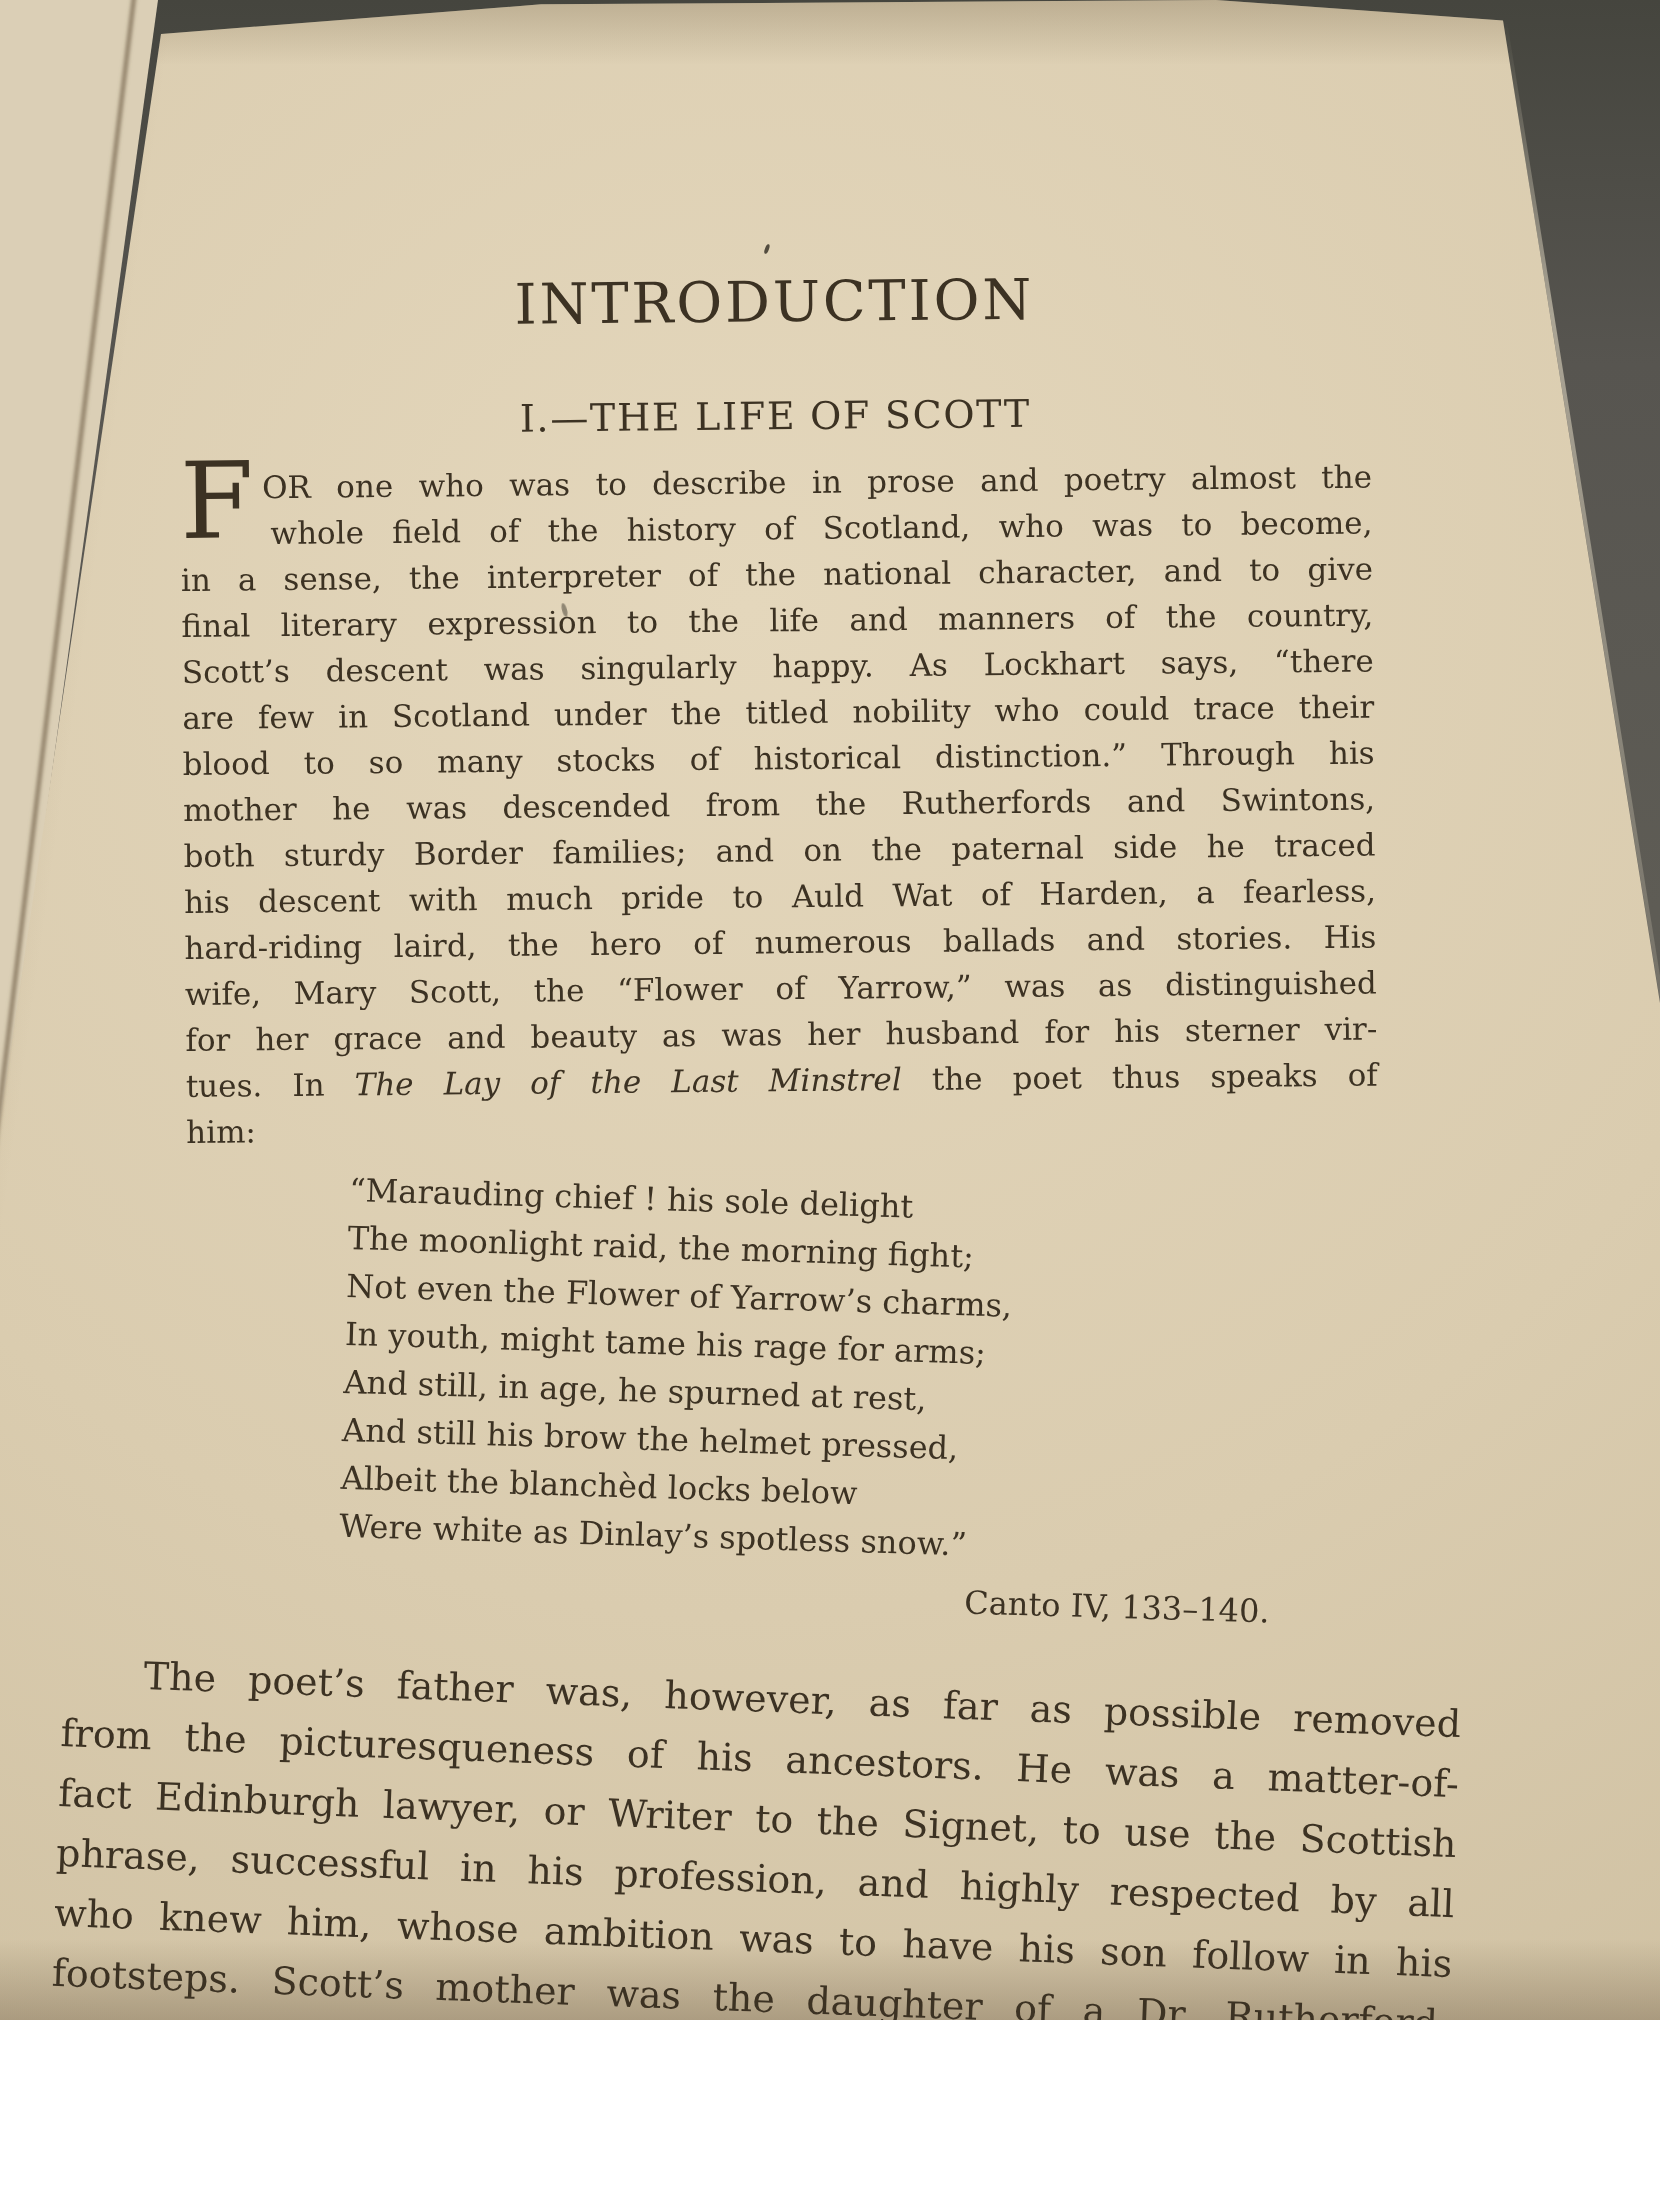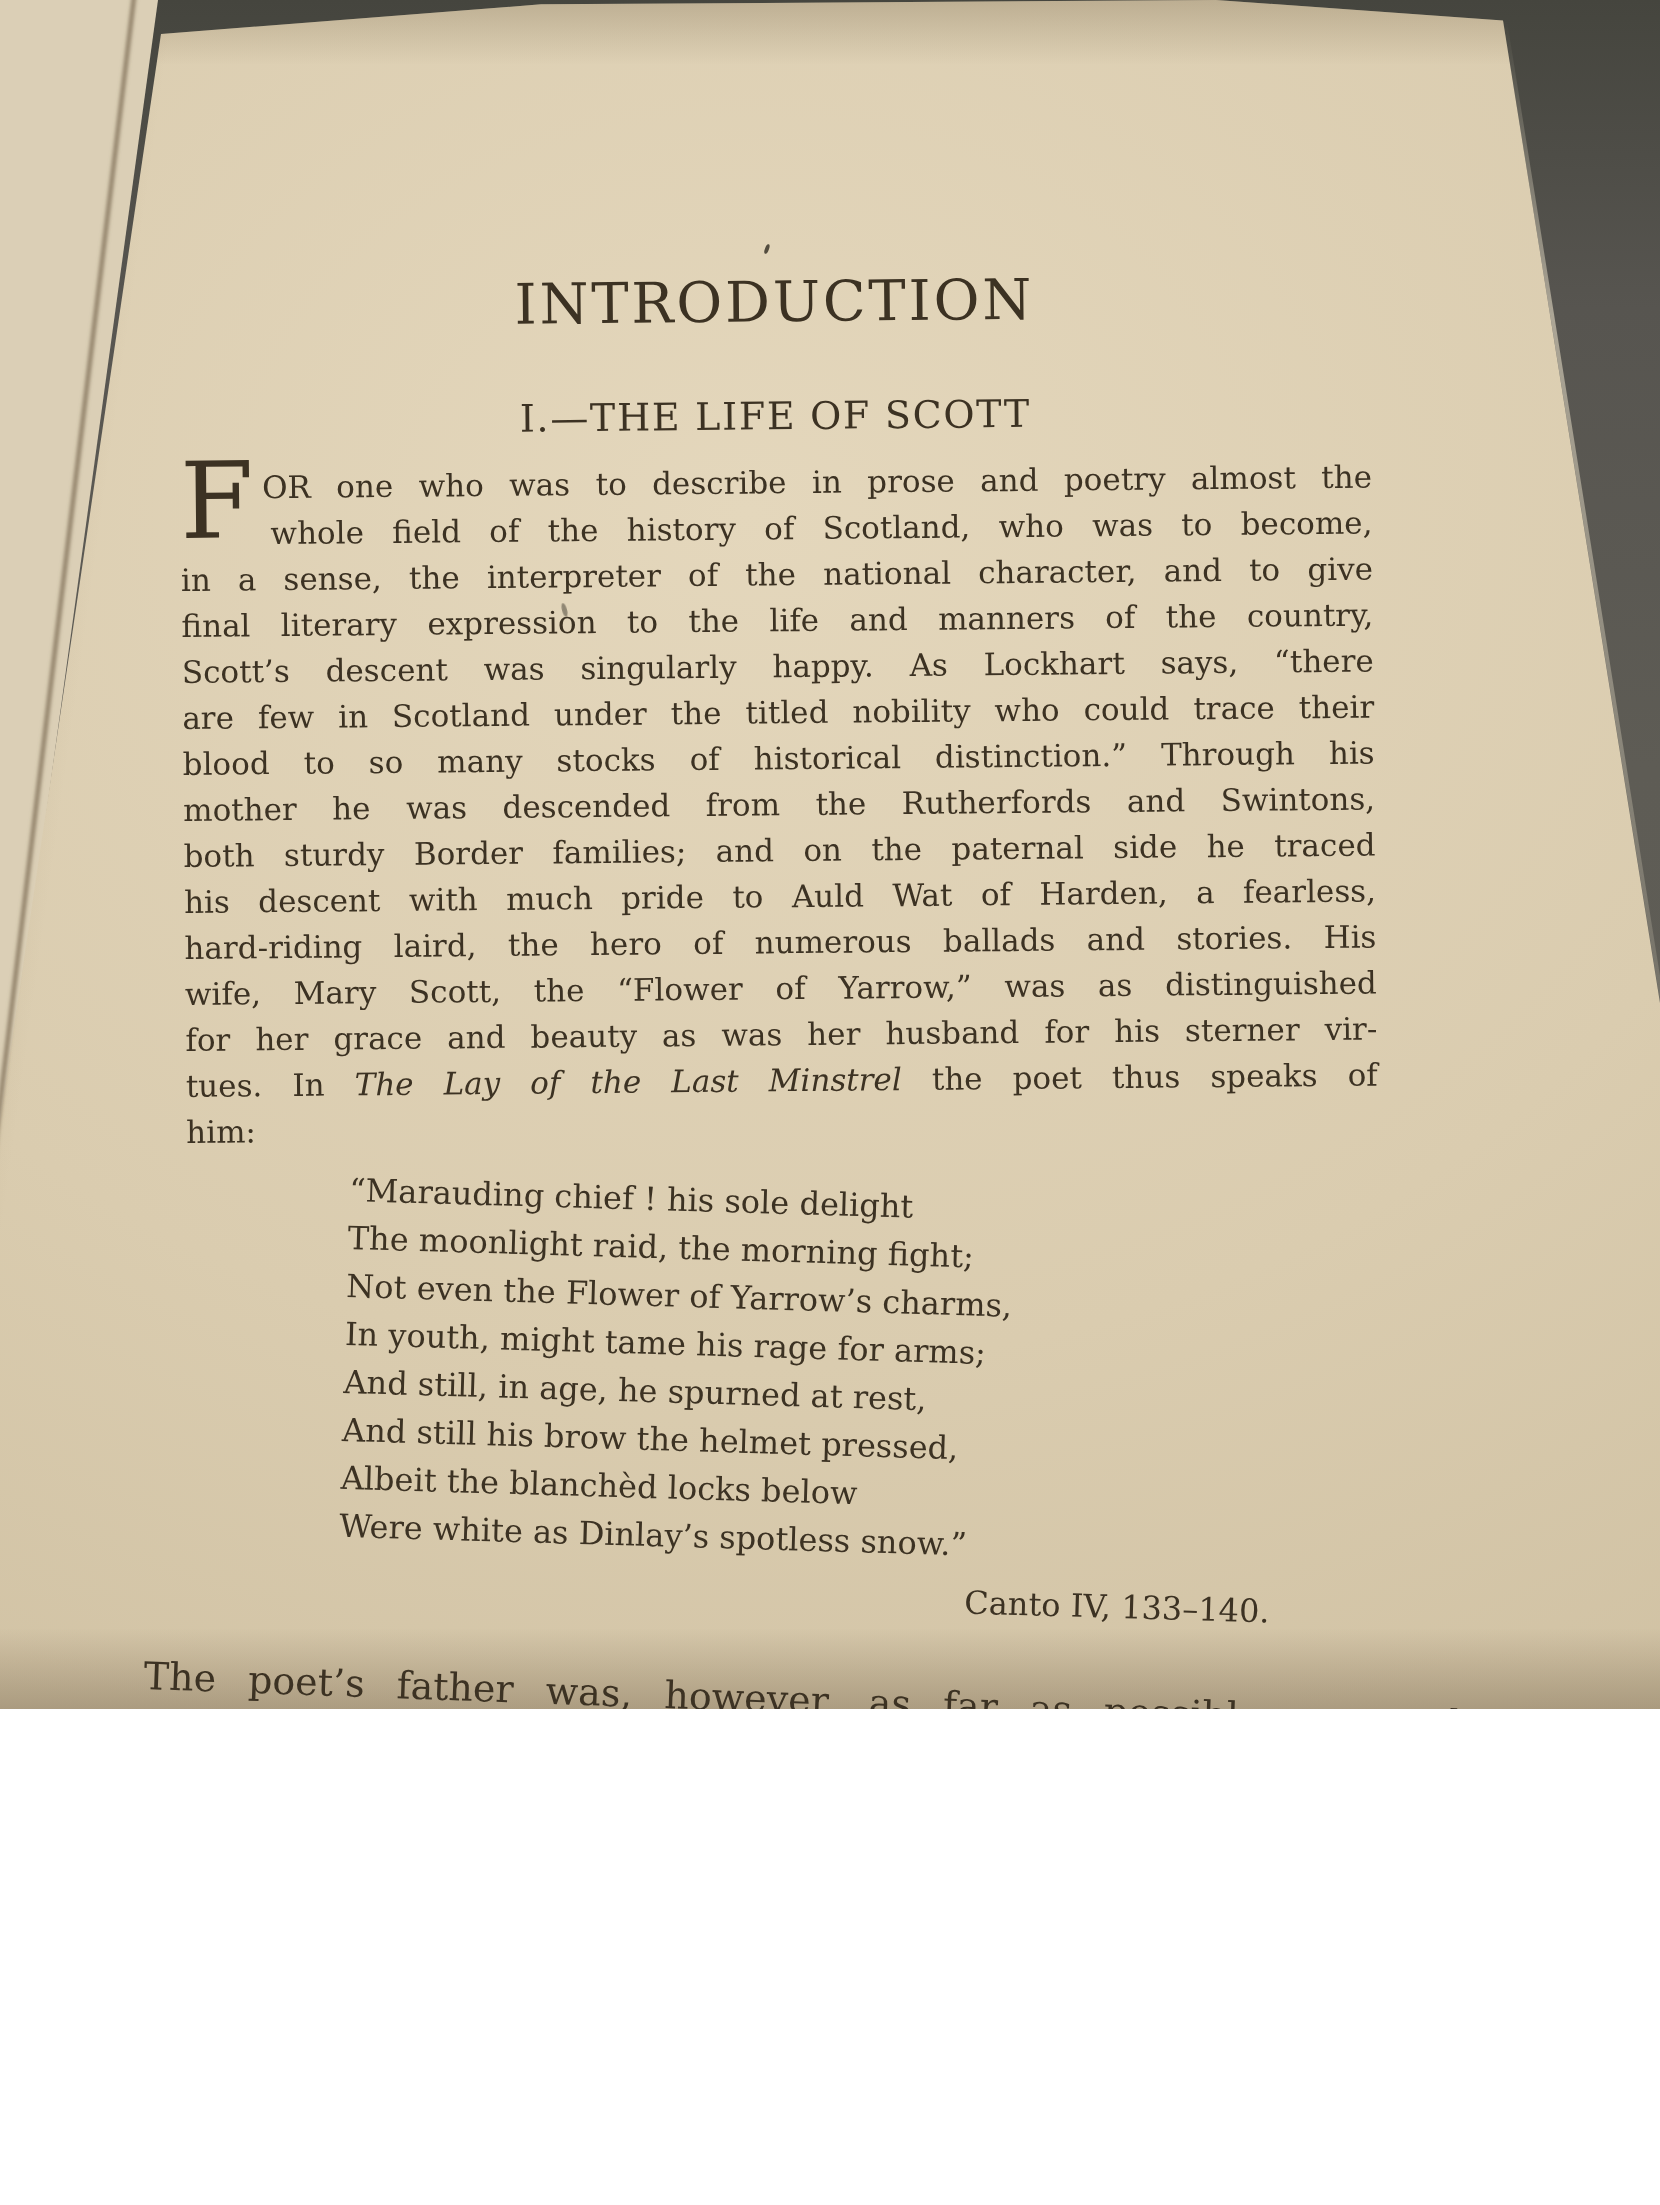--- a/index.html
+++ b/index.html
@@ -1,18 +1,18 @@
 <!DOCTYPE html>
 <html style="font-size:8.6px"><head>
 <meta charset="utf-8">
 <style>
   html,body { margin:0; padding:0; }
   #canvas {
     position:relative;
-    width:1660px; height:1709px;
+    width:1660px; height:2020px;
     overflow:hidden;
     background: linear-gradient(180deg, #45453e 0%, #575550 18%, #5e5c55 45%, #615f58 100%);
     font-family:"DejaVu Serif","Liberation Serif",serif;
   }
 
   
   .facing-page {
     position:absolute; inset:0;
     clip-path: polygon(0 0, 158px 0, 0 1151px);
     background: linear-gradient(102deg, #dbcfb6 35%, #cdbd9f 78%, #b5a483 100%);

